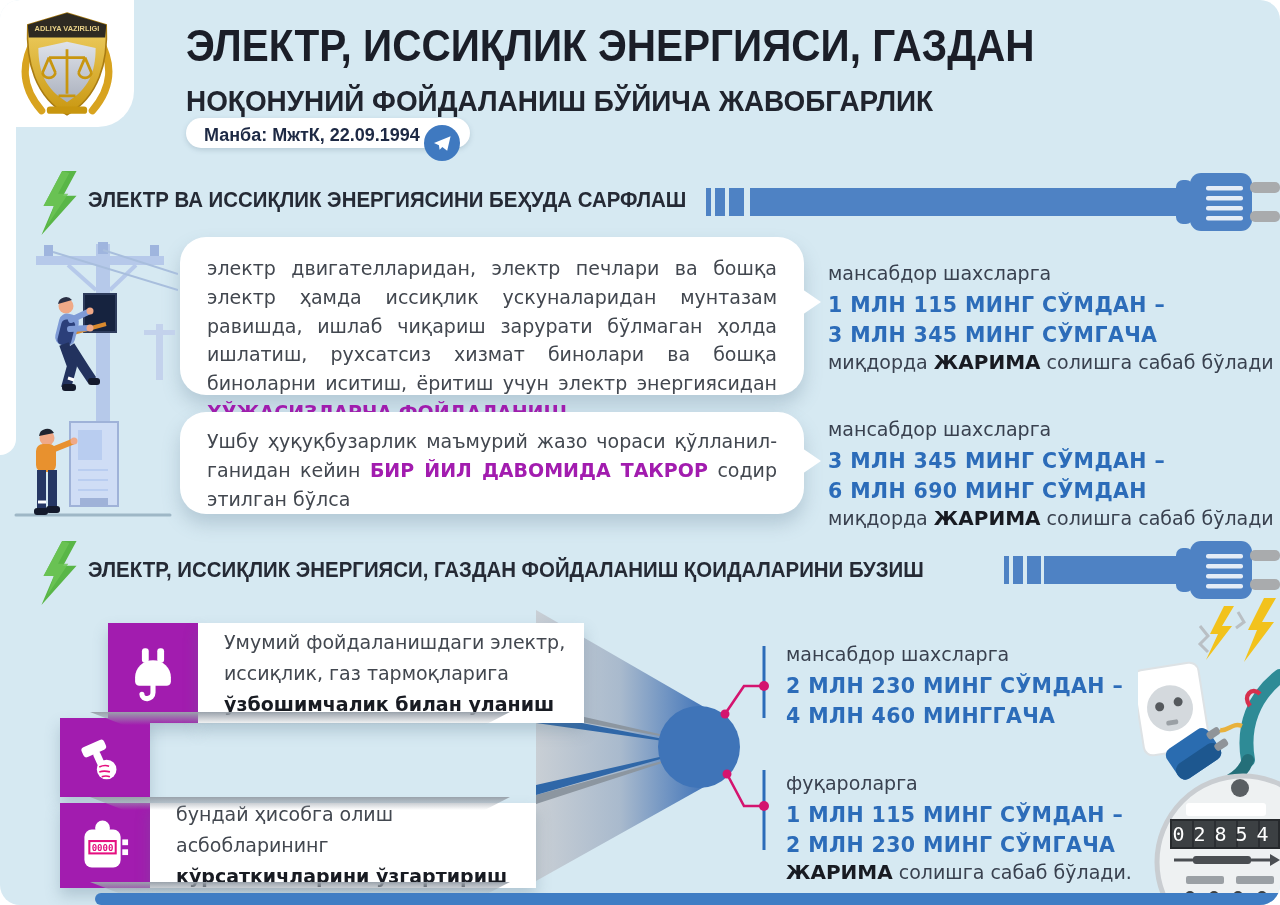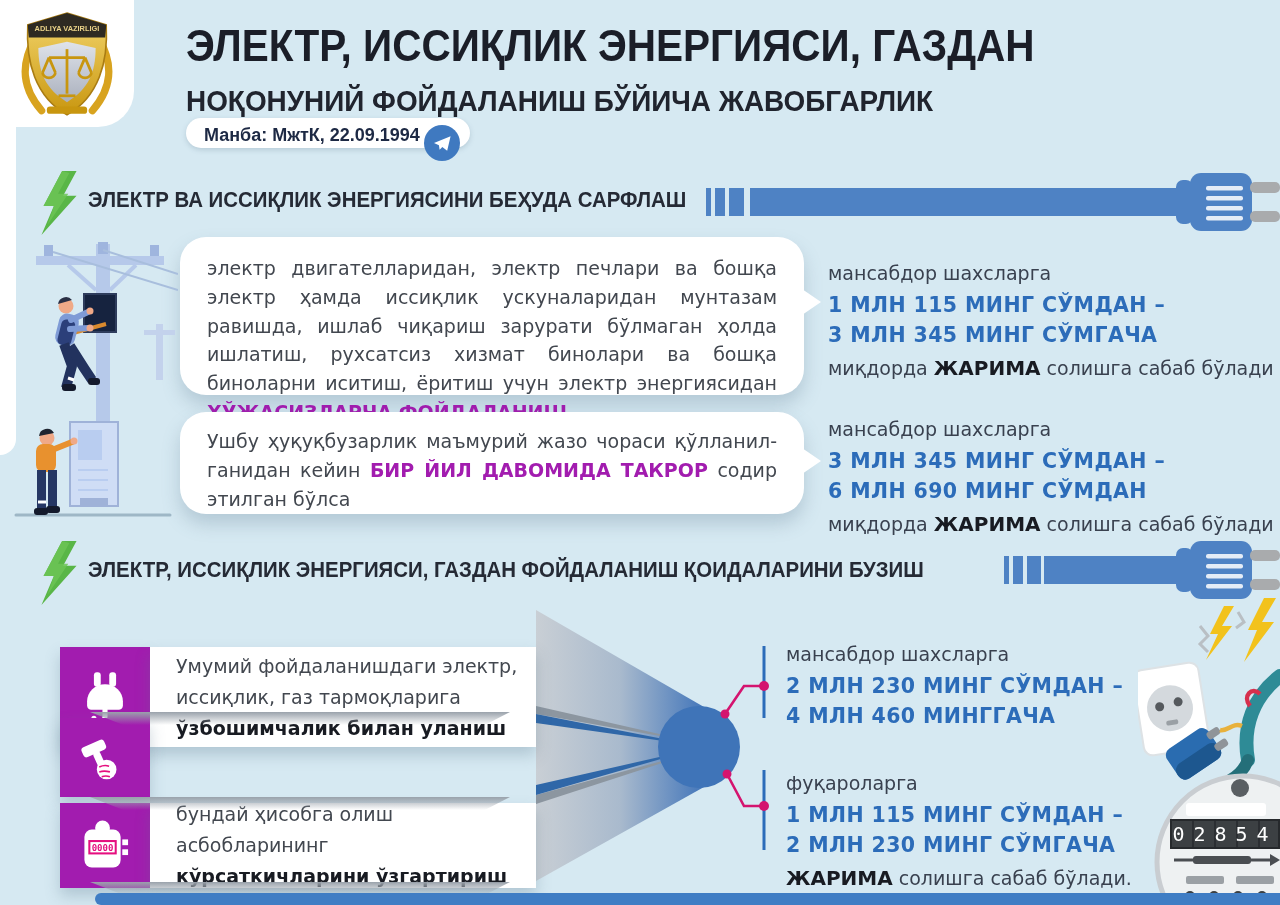--- a/index.html
+++ b/index.html
@@ -1,17 +1,17 @@
 <!DOCTYPE html>
 <html><head>
 <meta charset="utf-8">
 <style>
   html,body{margin:0;padding:0;background:#ffffff;}
   .poster{position:relative;width:1280px;height:905px;background:#d6e9f2;overflow:hidden;
-          font-family:"DejaVu Sans",sans-serif;}
+          font-family:"DejaVu Sans",sans-serif;border-radius:20px;}
   
   .logo-tab{position:absolute;left:0;top:0;width:134px;height:127px;background:#fff;
             border-bottom-right-radius:36px;}
   .left-strip{position:absolute;left:0;top:0;width:16px;height:455px;background:#fff;
             border-bottom-right-radius:16px;}
   .emblem{position:absolute;left:14px;top:8px;}
   
   .title{position:absolute;left:186px;top:20px;font-family:"Liberation Sans",sans-serif;
          font-weight:bold;font-size:45px;color:#1b1e28;letter-spacing:0px;
          transform:scaleX(.9);transform-origin:left top;white-space:nowrap;}
@@ -41,34 +41,34 @@
          border-top:13px solid transparent;border-bottom:13px solid transparent;}
   .bubble b{color:#a21caf;}
   .bubble1{left:180px;top:237px;width:624px;height:158px;padding:17px 27px;}
   .bubble1:after{top:52px;}
   .bubble2{left:180px;top:412px;width:624px;height:102px;padding:15px 27px;}
   .bubble2:after{top:36px;}
   
   .pen{position:absolute;width:450px;}
   .pen .target{font-size:19px;color:#39414f;margin-bottom:6px;}
   .pen .amt{font-weight:bold;font-size:20.5px;color:#2c6cb9;line-height:30px;letter-spacing:.4px;}
-  .pen .note{font-size:19px;color:#39414f;margin-top:6px;}
+  .pen .note{font-size:19px;color:#39414f;}
   .pen .note b{color:#181b22;font-size:20px;}
   .pen1{left:828px;top:262px;}
   .pen2{left:828px;top:418px;}
   .pen3{left:786px;top:643px;}
   .pen4{left:786px;top:772px;}
   
   .vicon{position:absolute;left:60px;width:90px;background:#a21caf;display:flex;
          align-items:center;justify-content:center;box-shadow:0 8px 14px rgba(90,120,140,.3);}
   .vbox{position:absolute;left:150px;width:386px;background:#fff;box-sizing:border-box;
          padding-left:26px;display:flex;flex-direction:column;justify-content:center;
          font-size:19px;color:#42474f;line-height:31px;box-shadow:0 8px 14px rgba(90,120,140,.3);}
   .vbox b{color:#181b22;}
-  .r1{top:647px;height:100px;}
+  .r1{top:623px;height:100px;margin-left:48px;}
   .r2{top:718px;height:79px;}
   .r3{top:803px;height:85px;}
   .curl{position:absolute;height:13px;background:linear-gradient(to bottom,#9aa2ab,rgba(154,162,171,0));
         clip-path:polygon(0 0,100% 0,94% 100%,8% 100%);}
   .funnel{position:absolute;left:536px;top:607px;}
   .connectors{position:absolute;left:688px;top:638px;}
   .bottom-bar{position:absolute;left:95px;top:893px;width:1185px;height:12px;background:#3f7dc4;
         border-radius:6px 0 0 6px;}
   .right-illu{position:absolute;left:1138px;top:598px;}
   .left-illu{position:absolute;left:8px;top:232px;}

